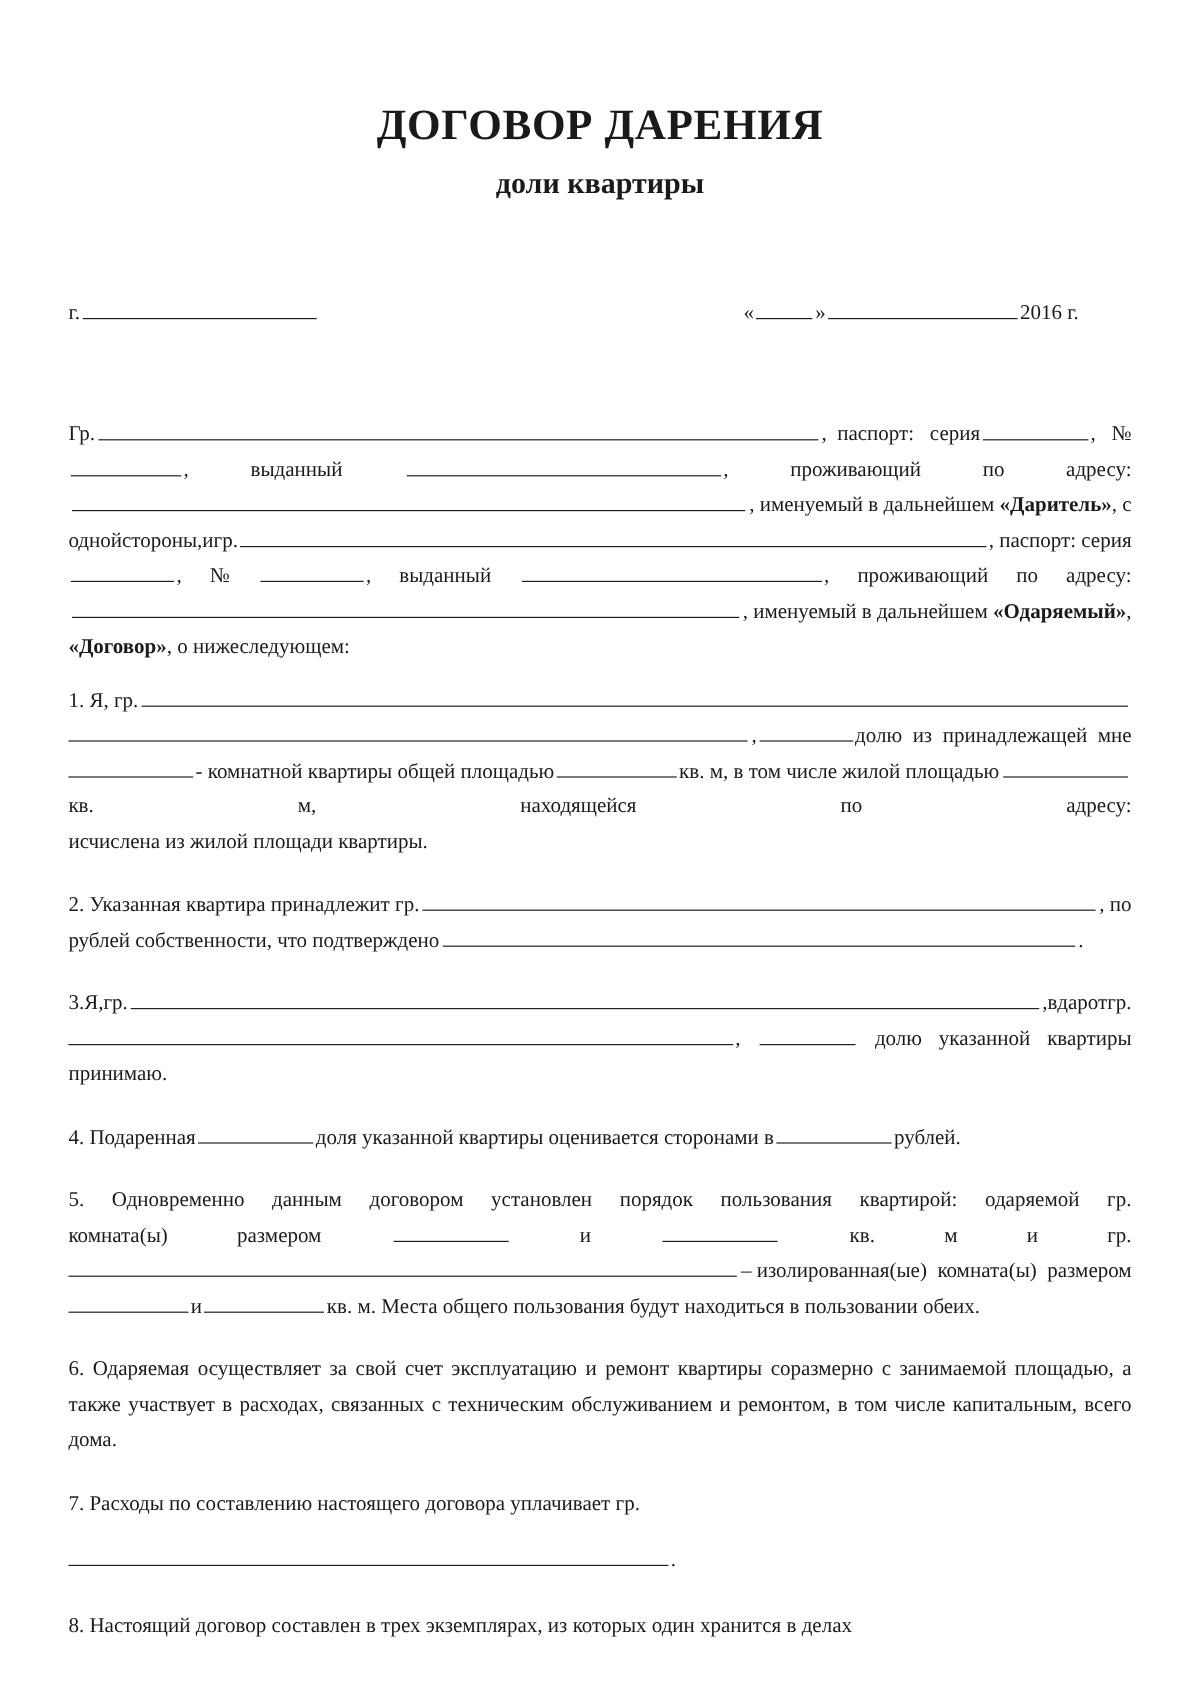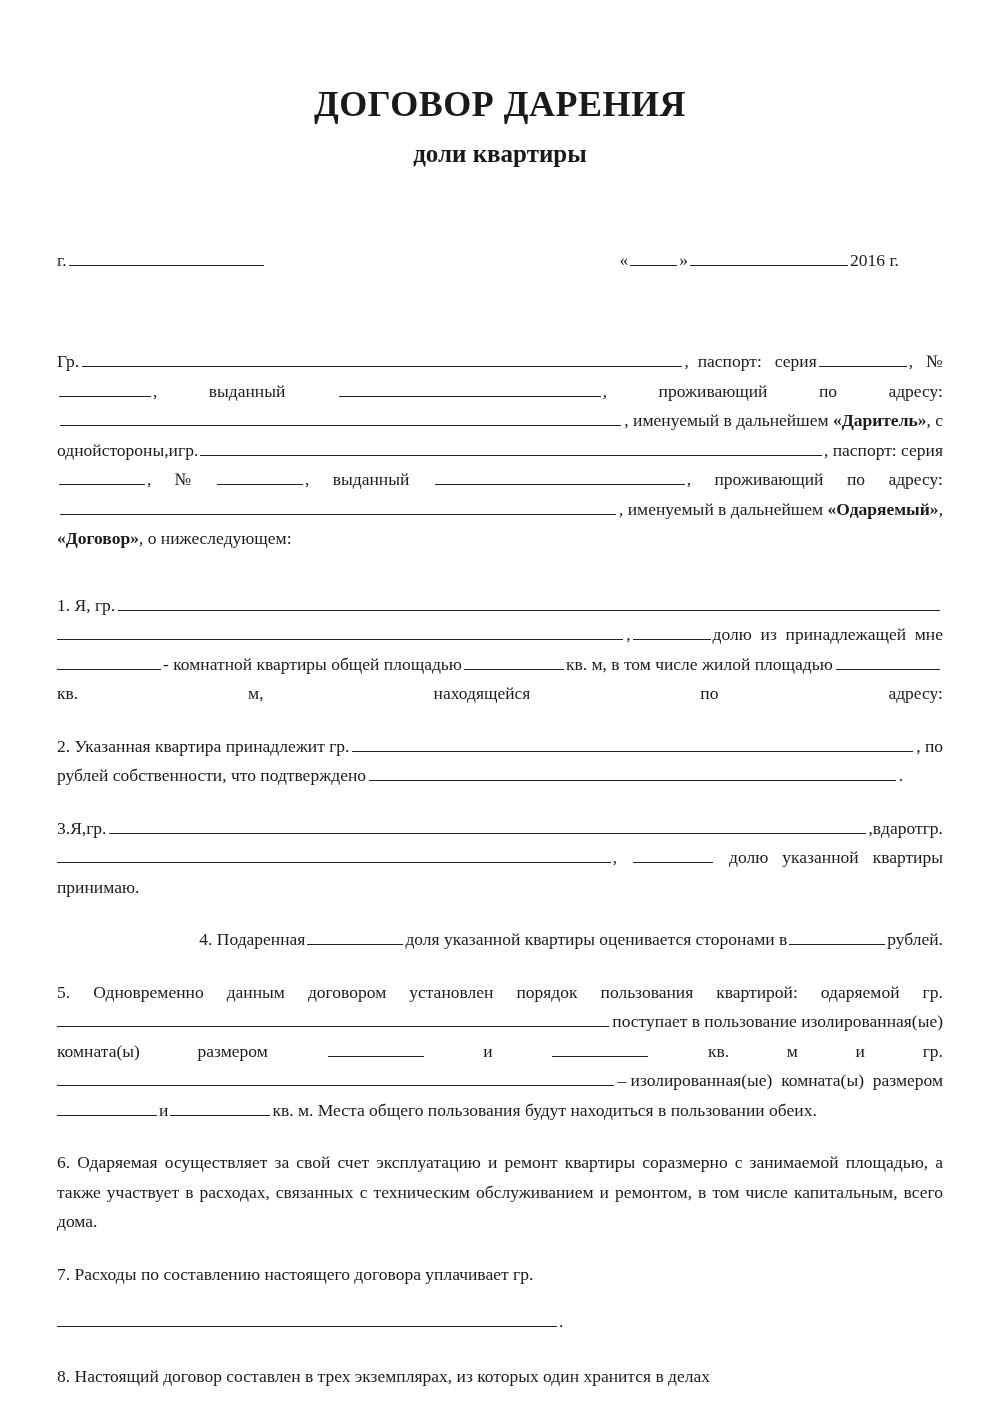--- a/index.html
+++ b/index.html
@@ -202,21 +202,21 @@
         <b class="txt">«Одаряемый»</b>
         <span class="txt">,</span>
       </div>
 
 
       <div class="para left">
         <b>«Договор»</b><span>, о нижеследующем:</span>
       </div>
     </div>
 
-    <div style="margin-top:37px">
+    <div style="margin-top:15px">
       <div class="fline">
         <span class="txt">1. Я, гр.</span>
         <span class="grow"></span>
       </div>
       <div class="fline">
         <span class="grow" style="margin-left:0"></span>
         <span class="txt">,</span>
         <span class="blank" style="width:78px"></span>
         <span class="txt">долю  из  принадлежащей  мне</span>
       </div>
@@ -227,20 +227,23 @@
         <span class="txt">кв. м, в том числе жилой площадью</span>
         <span class="grow"></span>
       </div>
       <div class="spread">
         <span class="txt">кв.</span>
         <span class="txt">м,</span>
         <span class="txt">находящейся</span>
         <span class="txt">по</span>
         <span class="txt">адресу:</span>
       </div>
+      <div class="para left">
+        <span>исчислена из жилой площади квартиры.</span>
+      </div>
     </div>
 
     <div style="margin-top:23px">
       <div class="fline">
         <span class="txt">2. Указанная квартира принадлежит гр.</span>
         <span class="grow"></span>
         <span class="txt">, по</span>
       </div>
       <div class="fline">
         <span class="txt">рублей собственности, что подтверждено</span>
@@ -273,21 +276,21 @@
         <span class="txt">долю</span>
         <span class="txt">указанной</span>
         <span class="txt">квартиры</span>
       </div>
       <div class="para left">
         <span>принимаю.</span>
       </div>
     </div>
 
     <div style="margin-top:23px">
-      <div class="fline" style="justify-content:flex-end">
+      <div class="fline" style="justify-content:flex-start">
         <span class="txt">4. Подаренная</span>
         <span class="blank" style="width:96px"></span>
         <span class="txt">доля указанной квартиры оценивается сторонами в</span>
         <span class="blank" style="width:96px"></span>
         <span class="txt">рублей.</span>
       </div>
     </div>
 
     <div style="margin-top:23px">
       <div class="spread">
@@ -295,24 +298,20 @@
         <span class="txt">Одновременно</span>
         <span class="txt">данным</span>
         <span class="txt">договором</span>
         <span class="txt">установлен</span>
         <span class="txt">порядок</span>
         <span class="txt">пользования</span>
         <span class="txt">квартирой:</span>
         <span class="txt">одаряемой</span>
         <span class="txt">гр.</span>
       </div>
-      <div class="fline">
-        <span class="grow" style="margin-left:0"></span>
-        <span class="txt">поступает в пользование изолированная(ые)</span>
-      </div>
       <div class="spread">
         <span class="txt">комната(ы)</span>
         <span class="txt">размером</span>
         <span class="blank" style="width:96px"></span>
         <span class="txt">и</span>
         <span class="blank" style="width:96px"></span>
         <span class="txt">кв.</span>
         <span class="txt">м</span>
         <span class="txt">и</span>
         <span class="txt">гр.</span>

